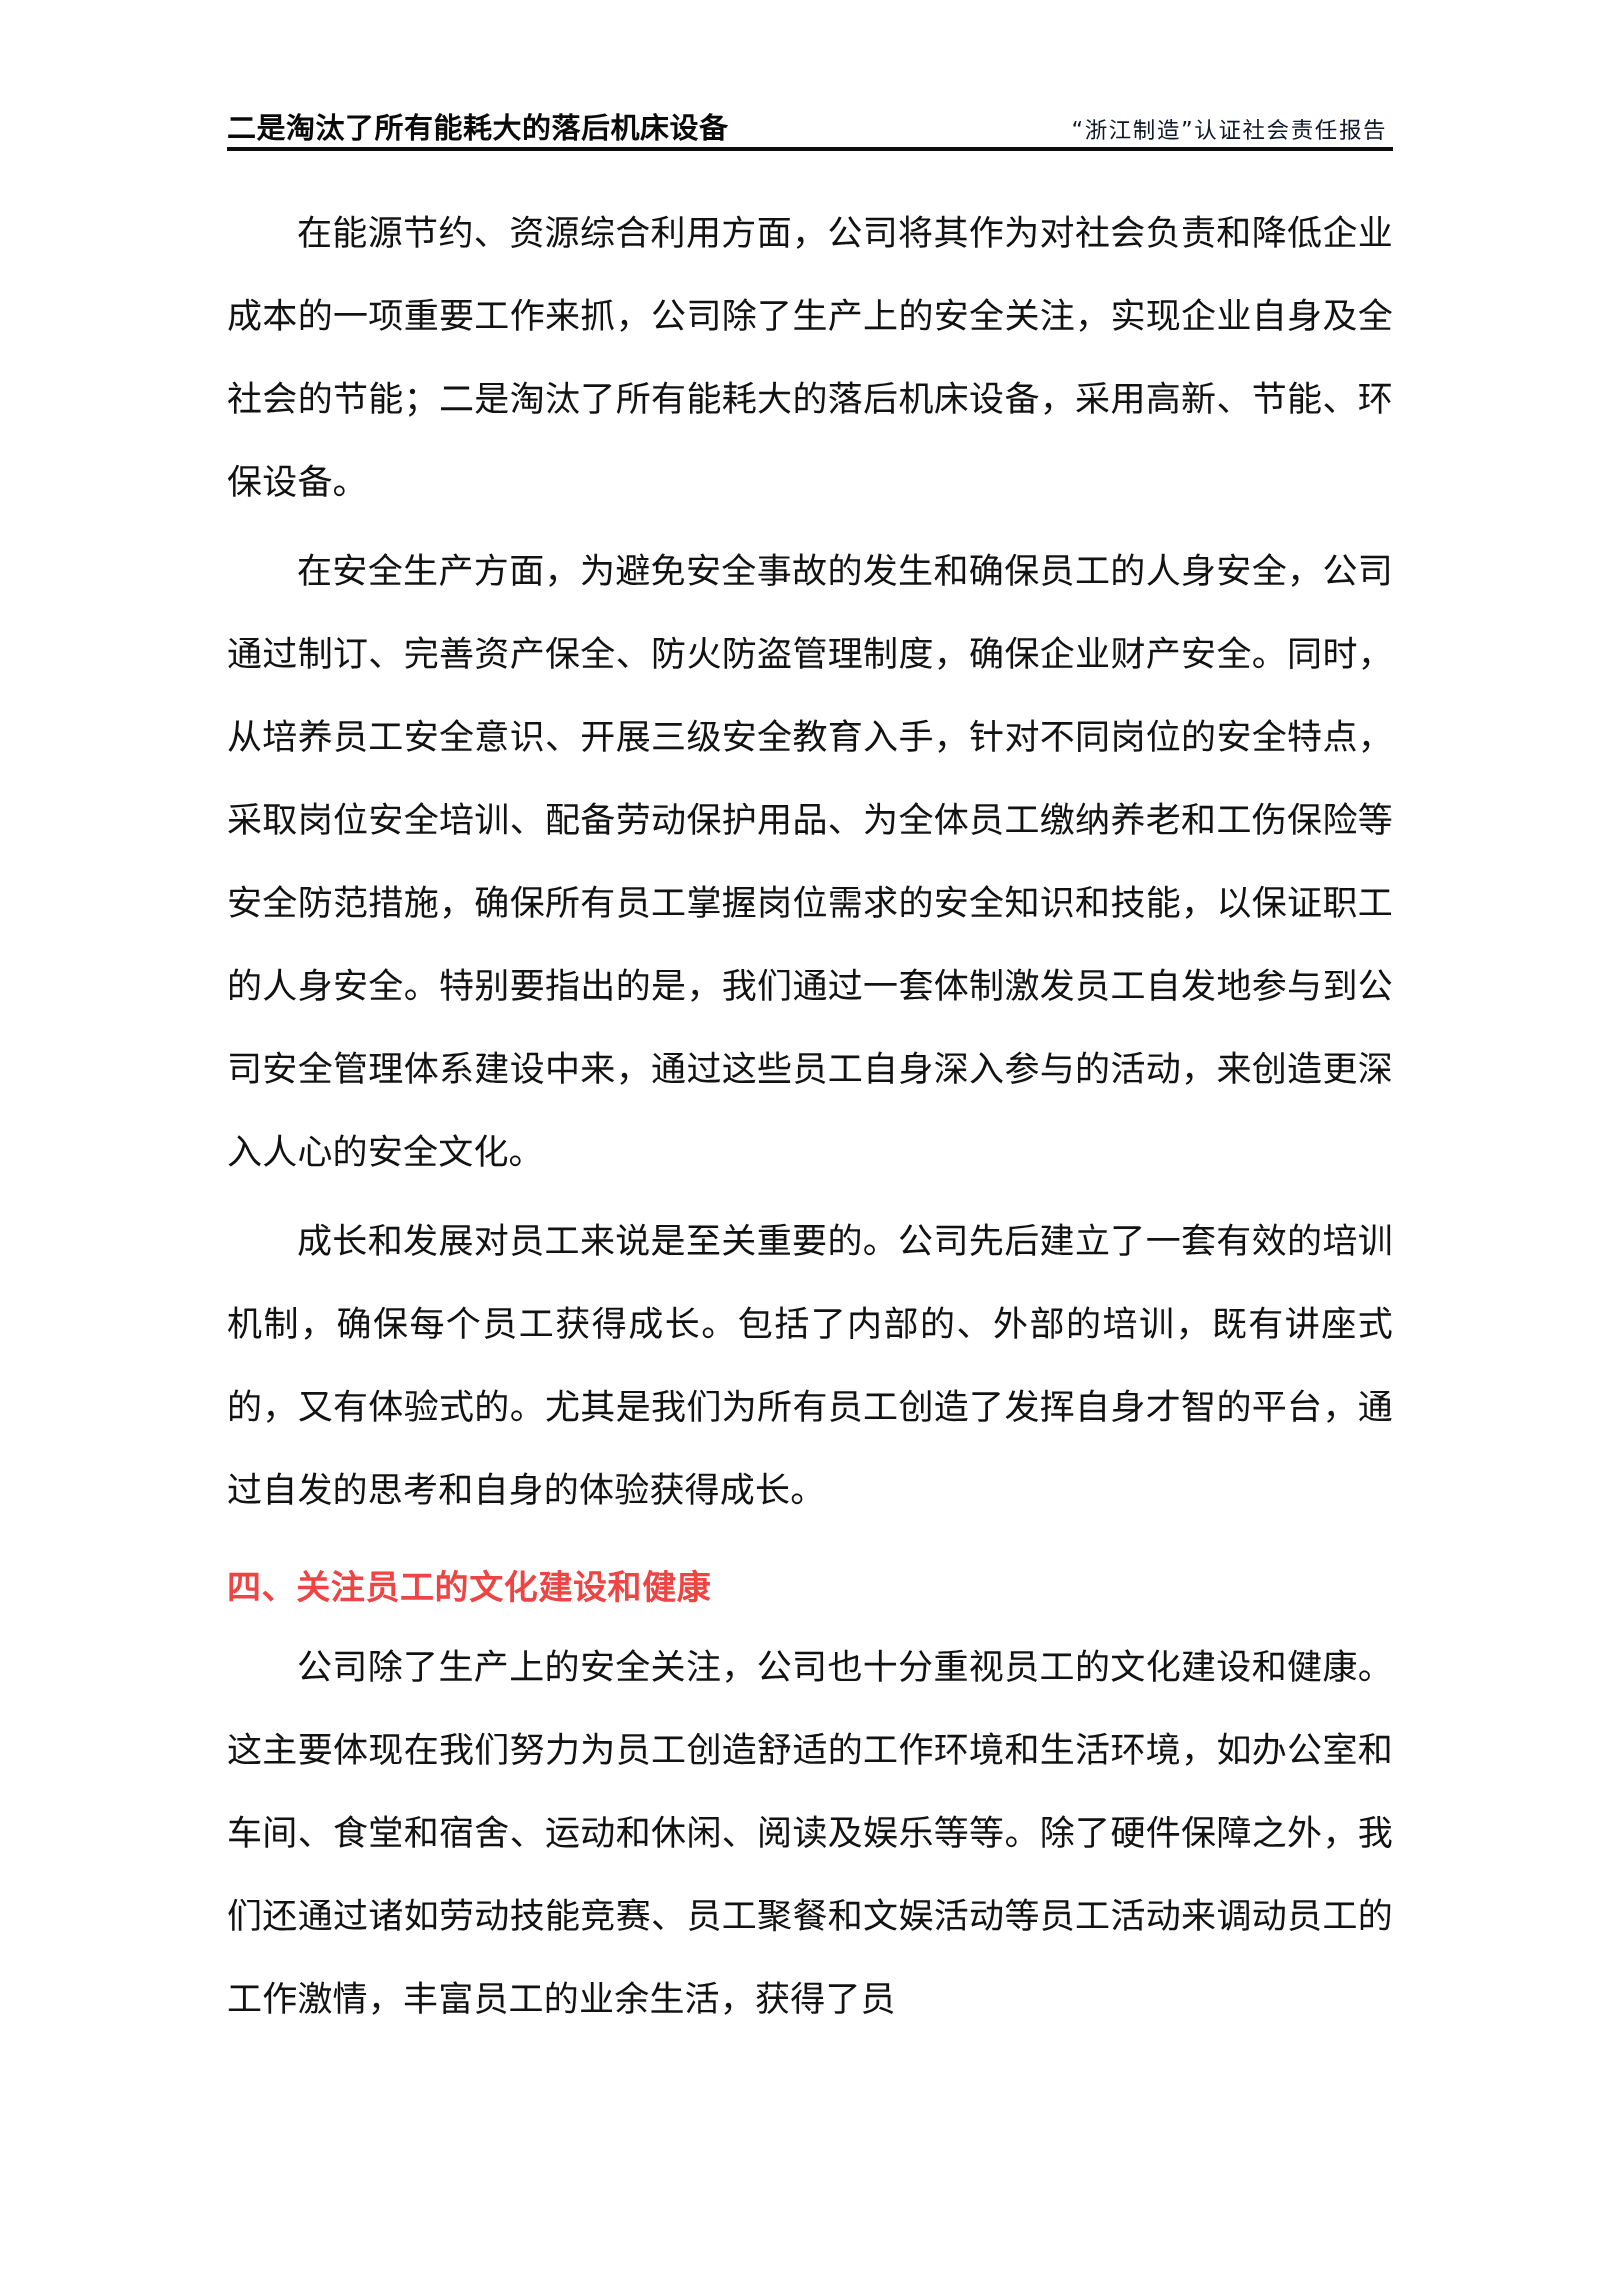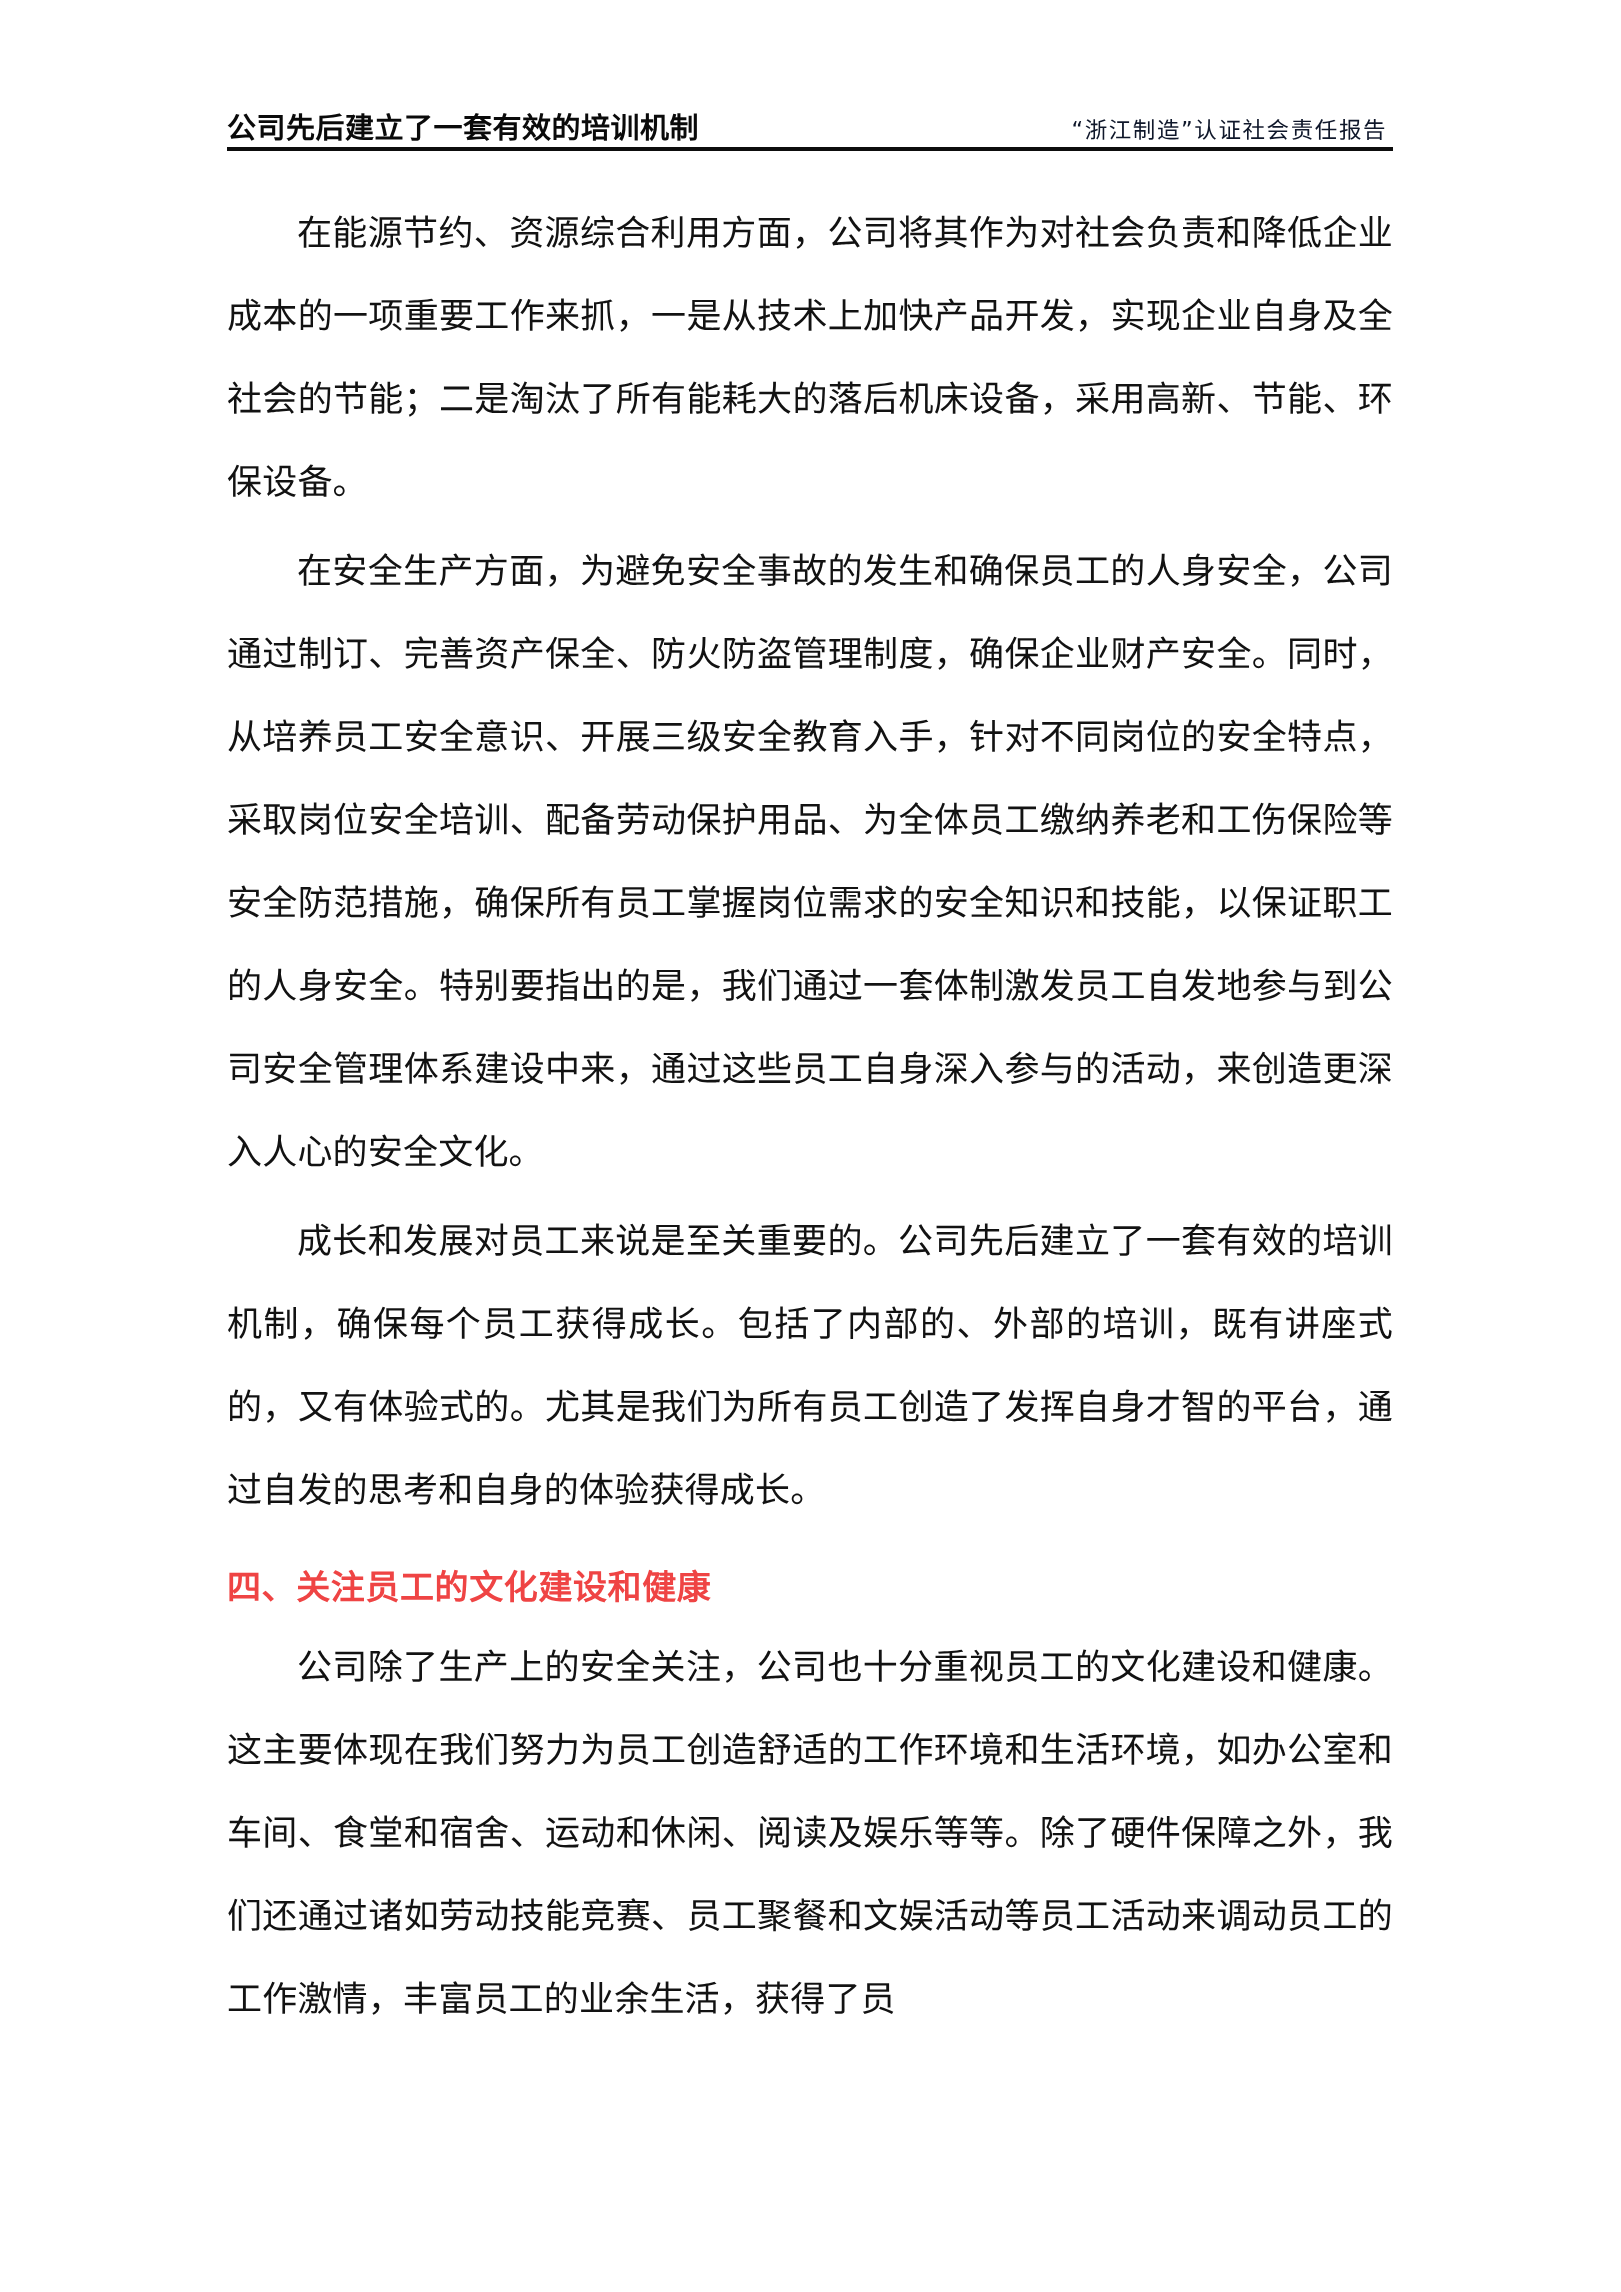--- a/index.html
+++ b/index.html
@@ -93,26 +93,26 @@
     text-align: left;
     color: #ef4444;
   }
 </style>
 </head>
 <body>
 
 <div class="page">
 
   <div class="page-header">
-    <span class="header-left">公司先后建立了一套有效的培训机制</span>
+    <span class="header-left">二是淘汰了所有能耗大的落后机床设备</span>
     <span class="header-right">“浙江制造”认证社会责任报告</span>
   </div>
 
   <div class="body-col">
-      <p class="para">在能源节约、资源综合利用方面，公司将其作为对社会负责和降低企业成本的一项重要工作来抓，一是从技术上加快产品开发，实现企业自身及全社会的节能；二是淘汰了所有能耗大的落后机床设备，采用高新、节能、环保设备。</p>
+      <p class="para">在能源节约、资源综合利用方面，公司将其作为对社会负责和降低企业成本的一项重要工作来抓，公司除了生产上的安全关注，实现企业自身及全社会的节能；二是淘汰了所有能耗大的落后机床设备，采用高新、节能、环保设备。</p>
       <p class="para">在安全生产方面，为避免安全事故的发生和确保员工的人身安全，公司通过制订、完善资产保全、防火防盗管理制度，确保企业财产安全。同时，从培养员工安全意识、开展三级安全教育入手，针对不同岗位的安全特点，采取岗位安全培训、配备劳动保护用品、为全体员工缴纳养老和工伤保险等安全防范措施，确保所有员工掌握岗位需求的安全知识和技能，以保证职工的人身安全。特别要指出的是，我们通过一套体制激发员工自发地参与到公司安全管理体系建设中来，通过这些员工自身深入参与的活动，来创造更深入人心的安全文化。</p>
       <p class="para">成长和发展对员工来说是至关重要的。公司先后建立了一套有效的培训机制，确保每个员工获得成长。包括了内部的、外部的培训，既有讲座式的，又有体验式的。尤其是我们为所有员工创造了发挥自身才智的平台，通过自发的思考和自身的体验获得成长。</p>
       <h2 class="section-heading">四、关注员工的文化建设和健康</h2>
       <p class="para">公司除了生产上的安全关注，公司也十分重视员工的文化建设和健康。这主要体现在我们努力为员工创造舒适的工作环境和生活环境，如办公室和车间、食堂和宿舍、运动和休闲、阅读及娱乐等等。除了硬件保障之外，我们还通过诸如劳动技能竞赛、员工聚餐和文娱活动等员工活动来调动员工的工作激情，丰富员工的业余生活，获得了员</p>
     </div>
 
 </div>
 
 
 </body></html>

